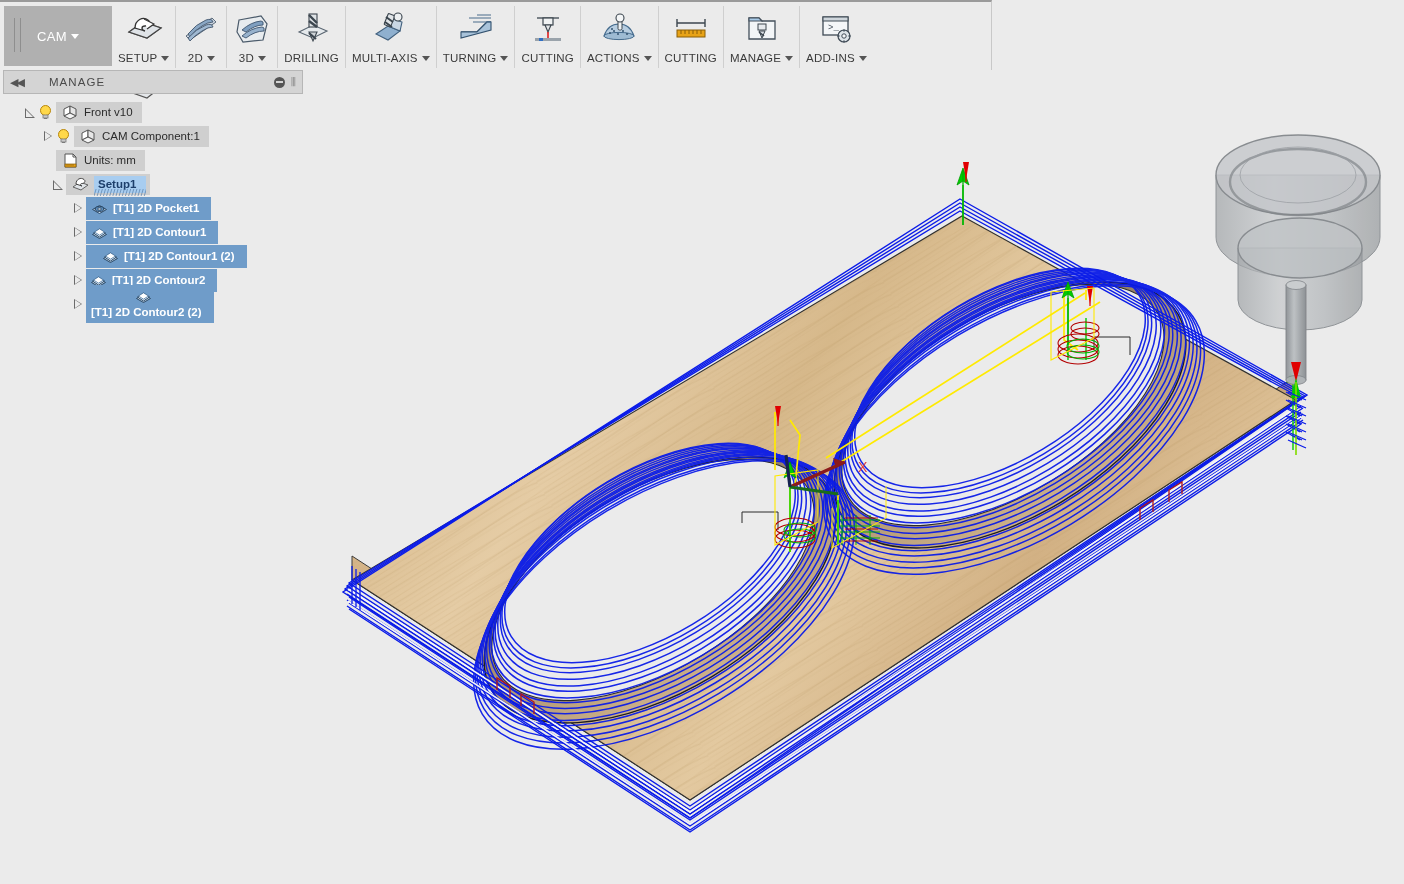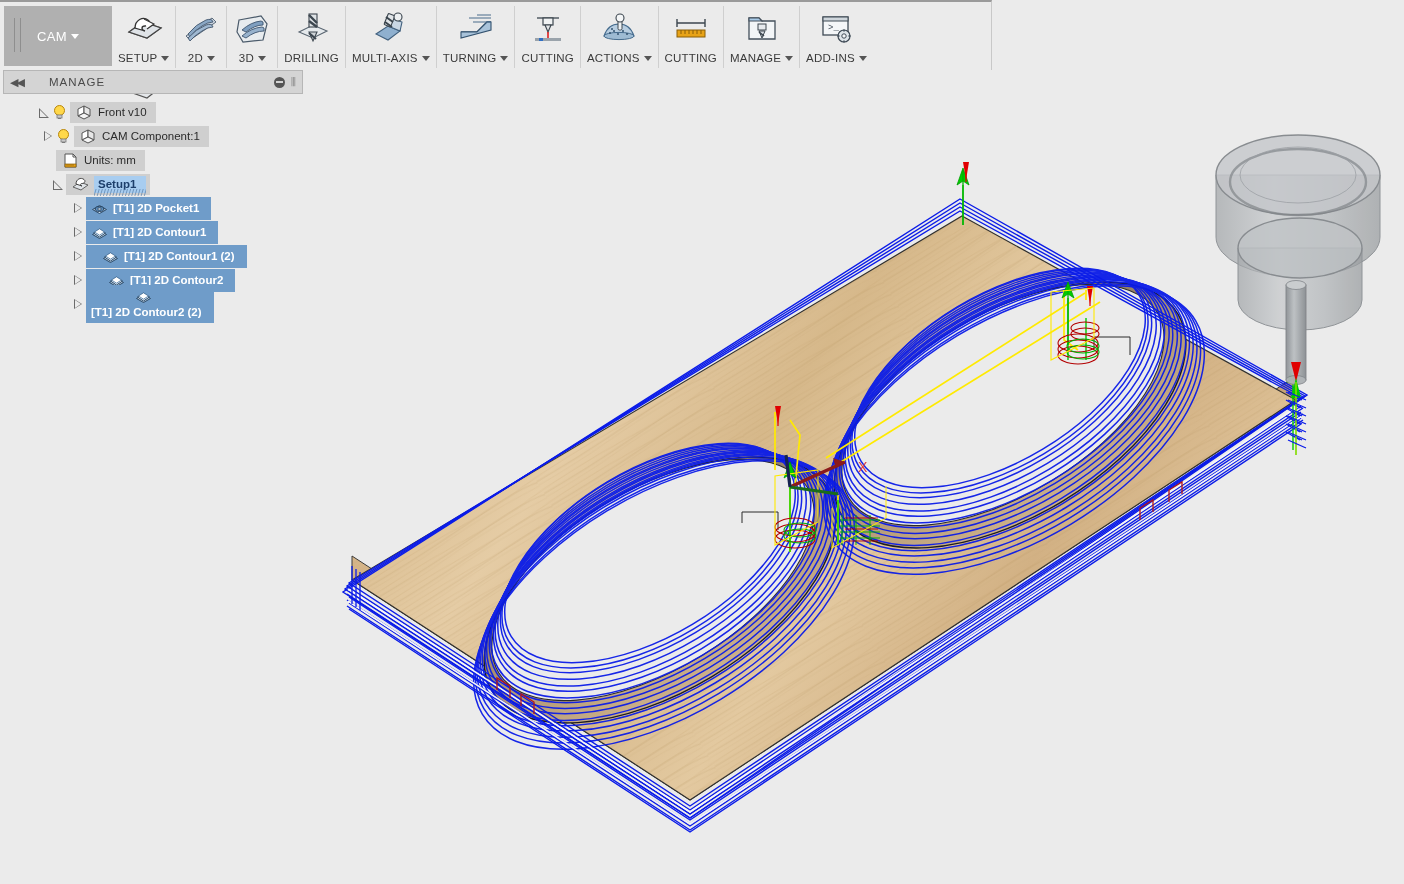--- a/index.html
+++ b/index.html
@@ -353,21 +353,21 @@
       <span class="bh-title">MANAGE</span>
       <span class="bh-right">
         <span class="dot-icon"></span>
         <span class="grip-v">⦀</span>
       </span>
     </div>
   </div>
 
   <div id="tree">
 
-    <div class="trow" style="padding-left:36px;">
+    <div class="trow" style="padding-left:22px;">
       <span class="twist open"></span>
       <span class="bulb">
         <svg viewBox="0 0 15 17" width="15" height="17">
           <circle cx="7.5" cy="6.5" r="5" fill="#ffd84a" stroke="#b8860b" stroke-width="1"></circle>
           <rect x="5" y="11" width="5" height="3" fill="#c9c9c9" stroke="#7a7a7a" stroke-width=".8"></rect>
           <path d="M6 14.5 h3" stroke="#7a7a7a" stroke-width="1"></path>
         </svg>
       </span>
       <span class="tlabel">
         <span class="tico">
@@ -472,21 +472,21 @@
             <path d="M2.5 9 L8.5 5 L14.5 9 L8.5 13 Z" fill="#eaf2fa" stroke="#2b4a68" stroke-width="1"></path>
             <path d="M3.5 8 L8.5 4.8 L13.5 8 L8.5 11.2 Z" fill="#ffffff" stroke="#4472a0" stroke-width=".8"></path>
           </svg>
         </span>
         <span>[T1] 2D Contour1 (2)</span>
       </span>
     </div>
 
     <div class="trow" style="padding-left:70px;">
       <span class="twist closed"></span>
-      <span class="tlabel sel" style="padding:3px 12px 3px 22px;">
+      <span class="tlabel sel" style="padding:3px 12px 3px 4px;">
         <span class="tico">
           <svg viewBox="0 0 17 17" width="17" height="17">
             <path d="M1.5 10.5 L8.5 6.5 L15.5 10.5 L8.5 14.5 Z" fill="#b9cee2" stroke="#2b4a68" stroke-width="1"></path>
             <path d="M2.5 9 L8.5 5 L14.5 9 L8.5 13 Z" fill="#eaf2fa" stroke="#2b4a68" stroke-width="1"></path>
             <path d="M3.5 8 L8.5 4.8 L13.5 8 L8.5 11.2 Z" fill="#ffffff" stroke="#4472a0" stroke-width=".8"></path>
           </svg>
         </span>
         <span>[T1] 2D Contour2</span>
       </span>
     </div>

